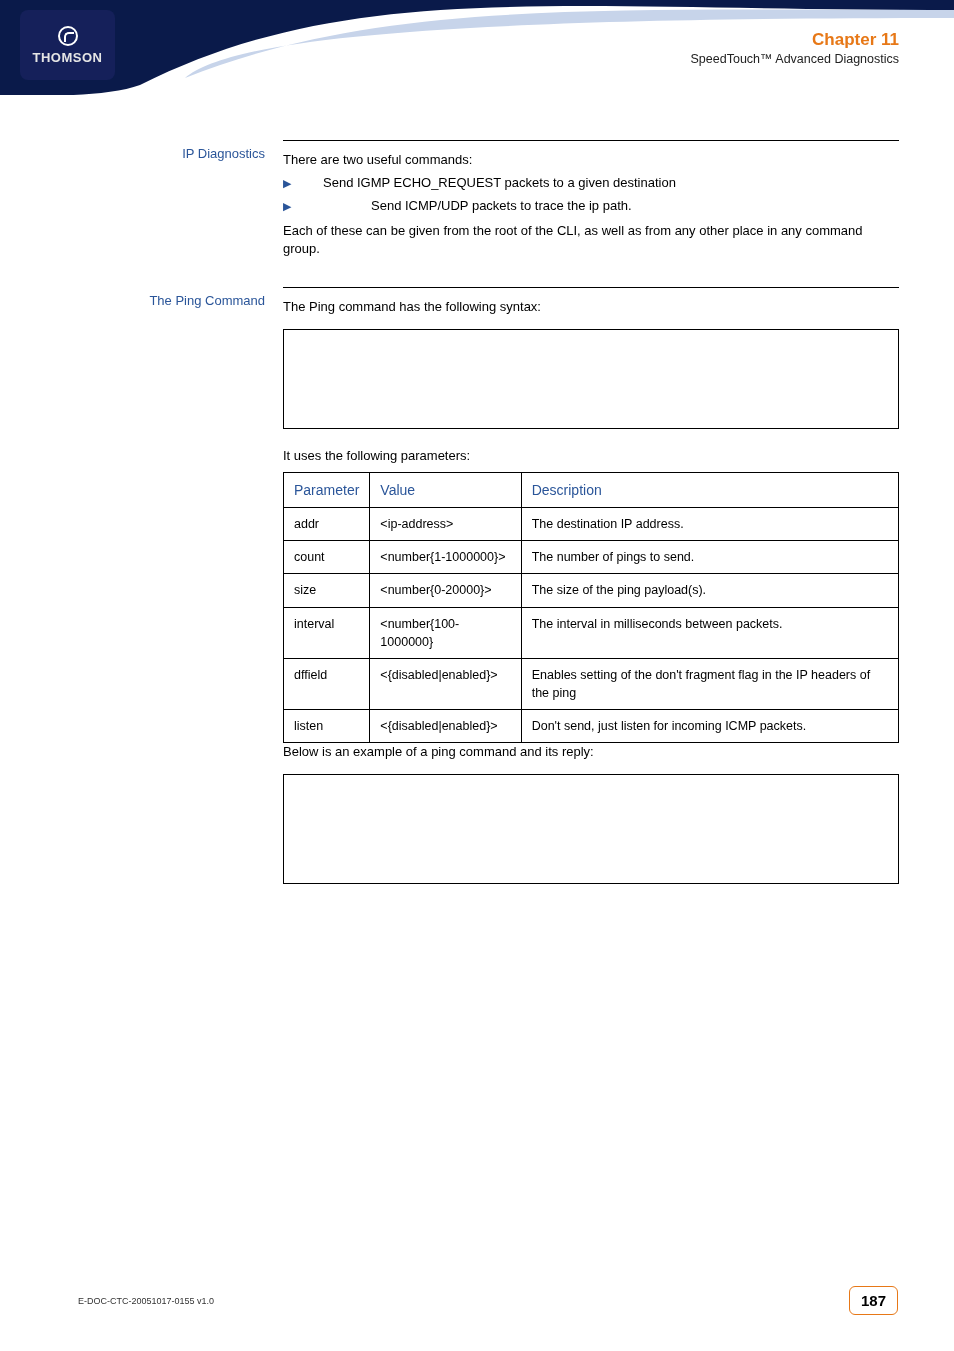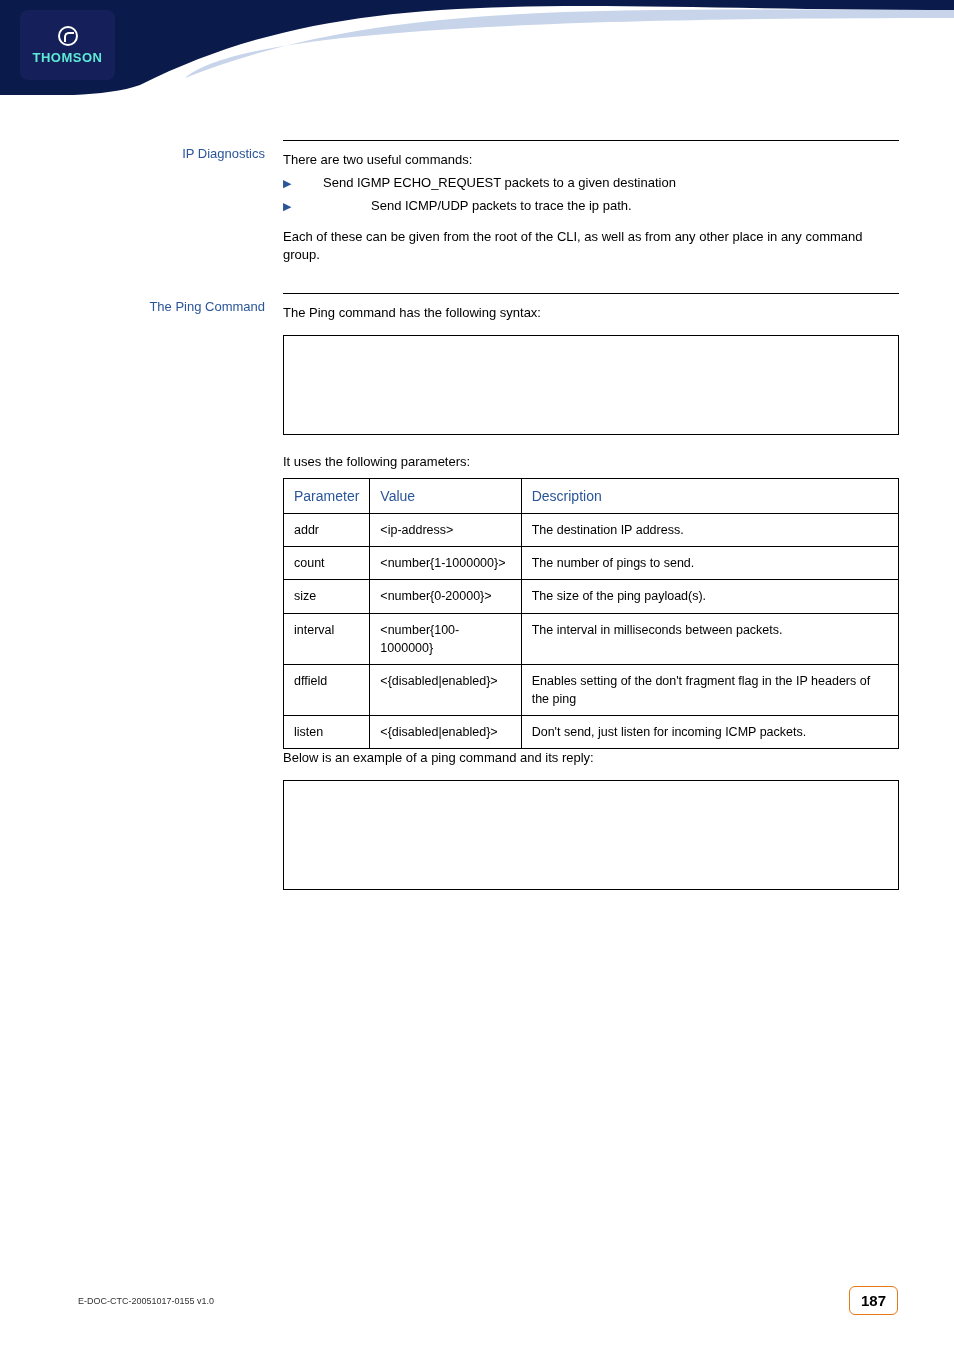--- a/index.html
+++ b/index.html
@@ -17,21 +17,21 @@
     position: absolute; top:0; left:0; right:0; height: 95px;
   }
   .logo-box {
     position: absolute;
     top: 10px;
     left: 20px;
     width: 95px;
     height: 70px;
     background: #15205a;
     border-radius: 8px;
-    color: #5eead4;
+    color: #e5e5e5;
     text-align: center;
     display: flex;
     flex-direction: column;
     align-items: center;
     justify-content: center;
     z-index: 5;
   }
   .logo-ball {
     width: 20px; height: 20px; border: 2px solid #fff; border-radius: 50%;
     position: relative; margin-bottom: 4px;
@@ -148,38 +148,42 @@
 <body>
 
 <div class="header-swoosh">
   <svg class="swoosh-bg" viewBox="0 0 954 95" preserveAspectRatio="none">
     <path d="M 0 0 L 954 0 L 954 10 C 550 10 350 -20 140 85 C 100 100 0 95 0 95 Z" fill="#0a1a4a"></path>
     <path d="M 954 10 C 600 10 380 0 185 78 C 230 40 420 18 954 18 Z" fill="#c7d4ea"></path>
   </svg>
   <div class="logo-box">
     <div class="logo-ball"></div>
     <div class="logo-text">THOMSON</div>
+  </div>
+  <div class="chapter-block">
+    <div class="chapter-title">Chapter 11</div>
+    <div class="chapter-sub">SpeedTouch™ Advanced Diagnostics</div>
   </div>
 </div>
 
 <div class="content">
 
   <div class="section">
     <div class="section-label">IP Diagnostics</div>
     <div class="section-body">
       <div>There are two useful commands:</div>
       <div class="bullet-row">
         <span class="bullet-arrow">▶</span>
         <span class="bt leftgap">Send IGMP ECHO_REQUEST packets to a given destination</span>
       </div>
       <div class="bullet-row">
         <span class="bullet-arrow">▶</span>
         <span class="bt leftgap" style="padding-left:70px">Send ICMP/UDP packets to trace the ip path.</span>
       </div>
-      <div style="margin-top:12px">Each of these can be given from the root of the CLI, as well as from any other place in any command group.</div>
+      <div style="margin-top:6px">Each of these can be given from the root of the CLI, as well as from any other place in any command group.</div>
     </div>
   </div>
 
   <div class="section">
     <div class="section-label">The Ping Command</div>
     <div class="section-body">
       <div>The Ping command has the following syntax:</div>
       <div class="code-box tall"></div>
       <div>It uses the following parameters:</div>
 

